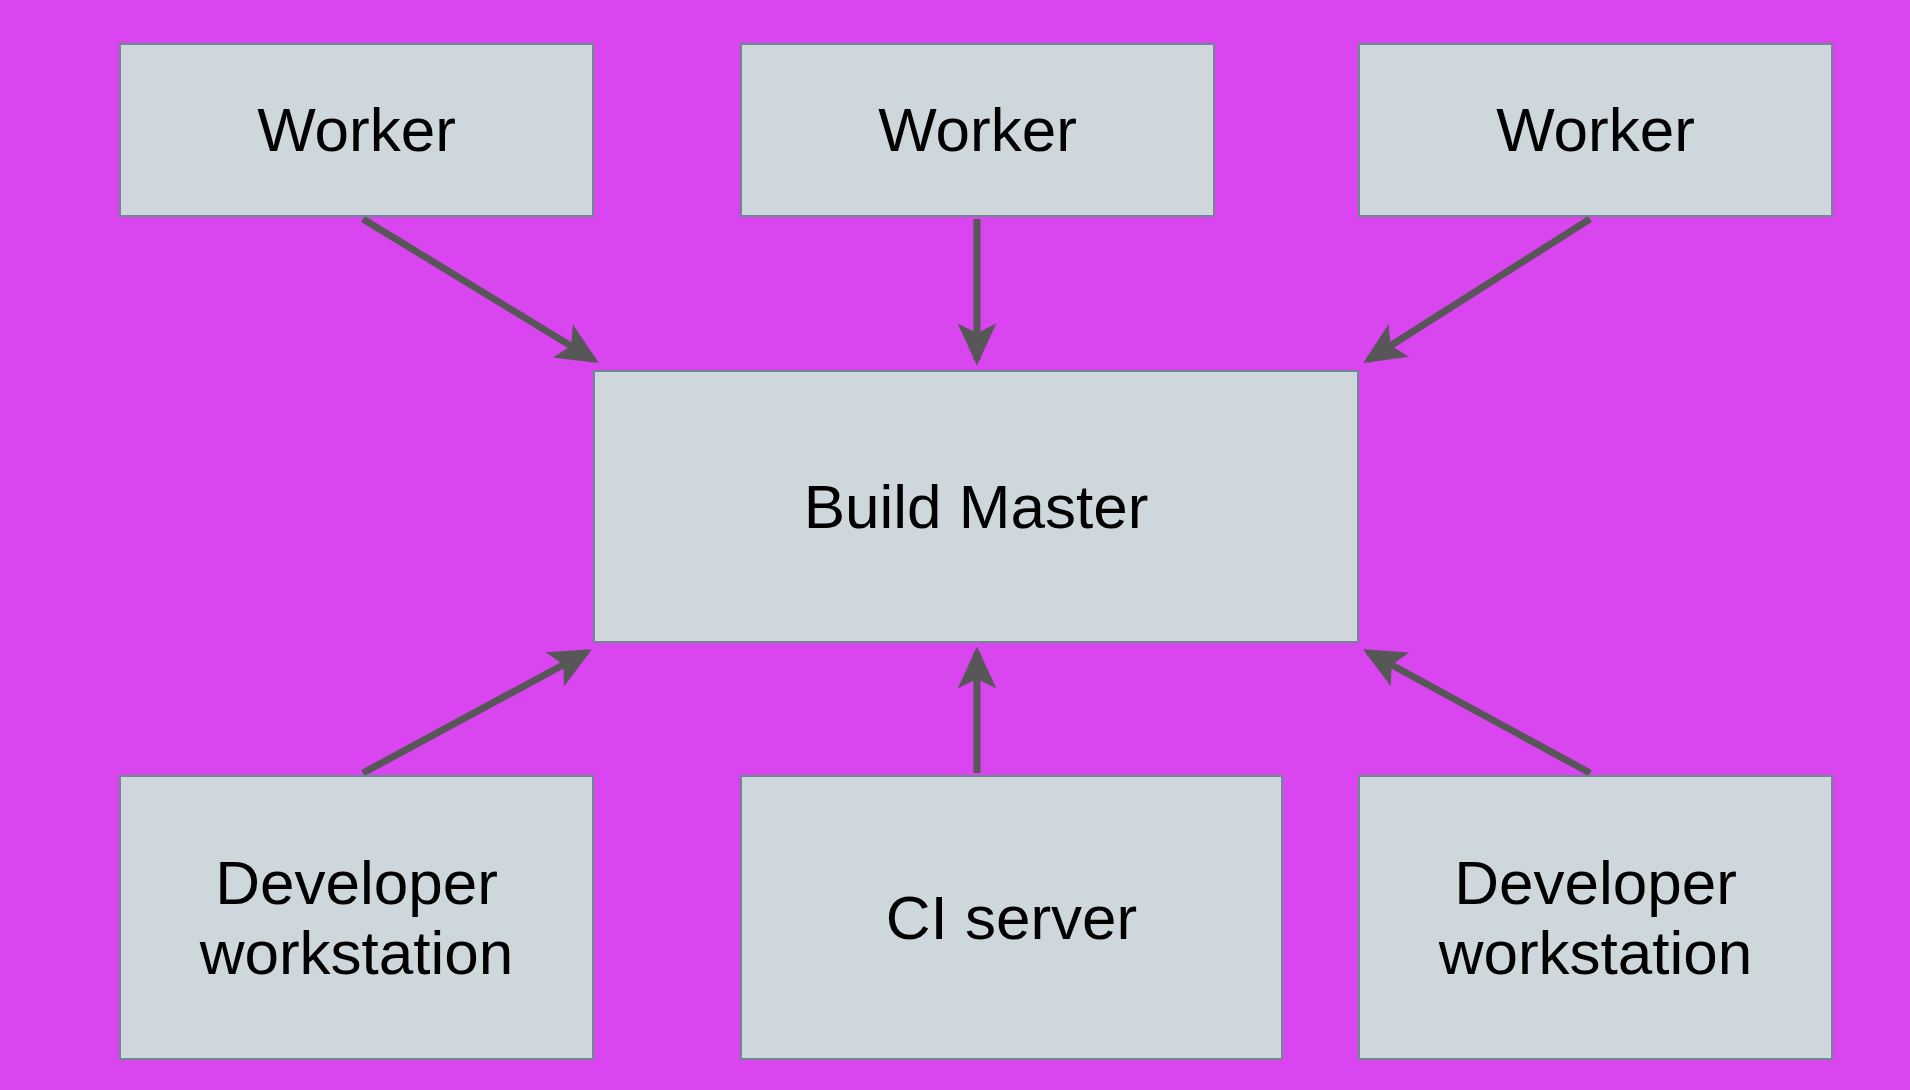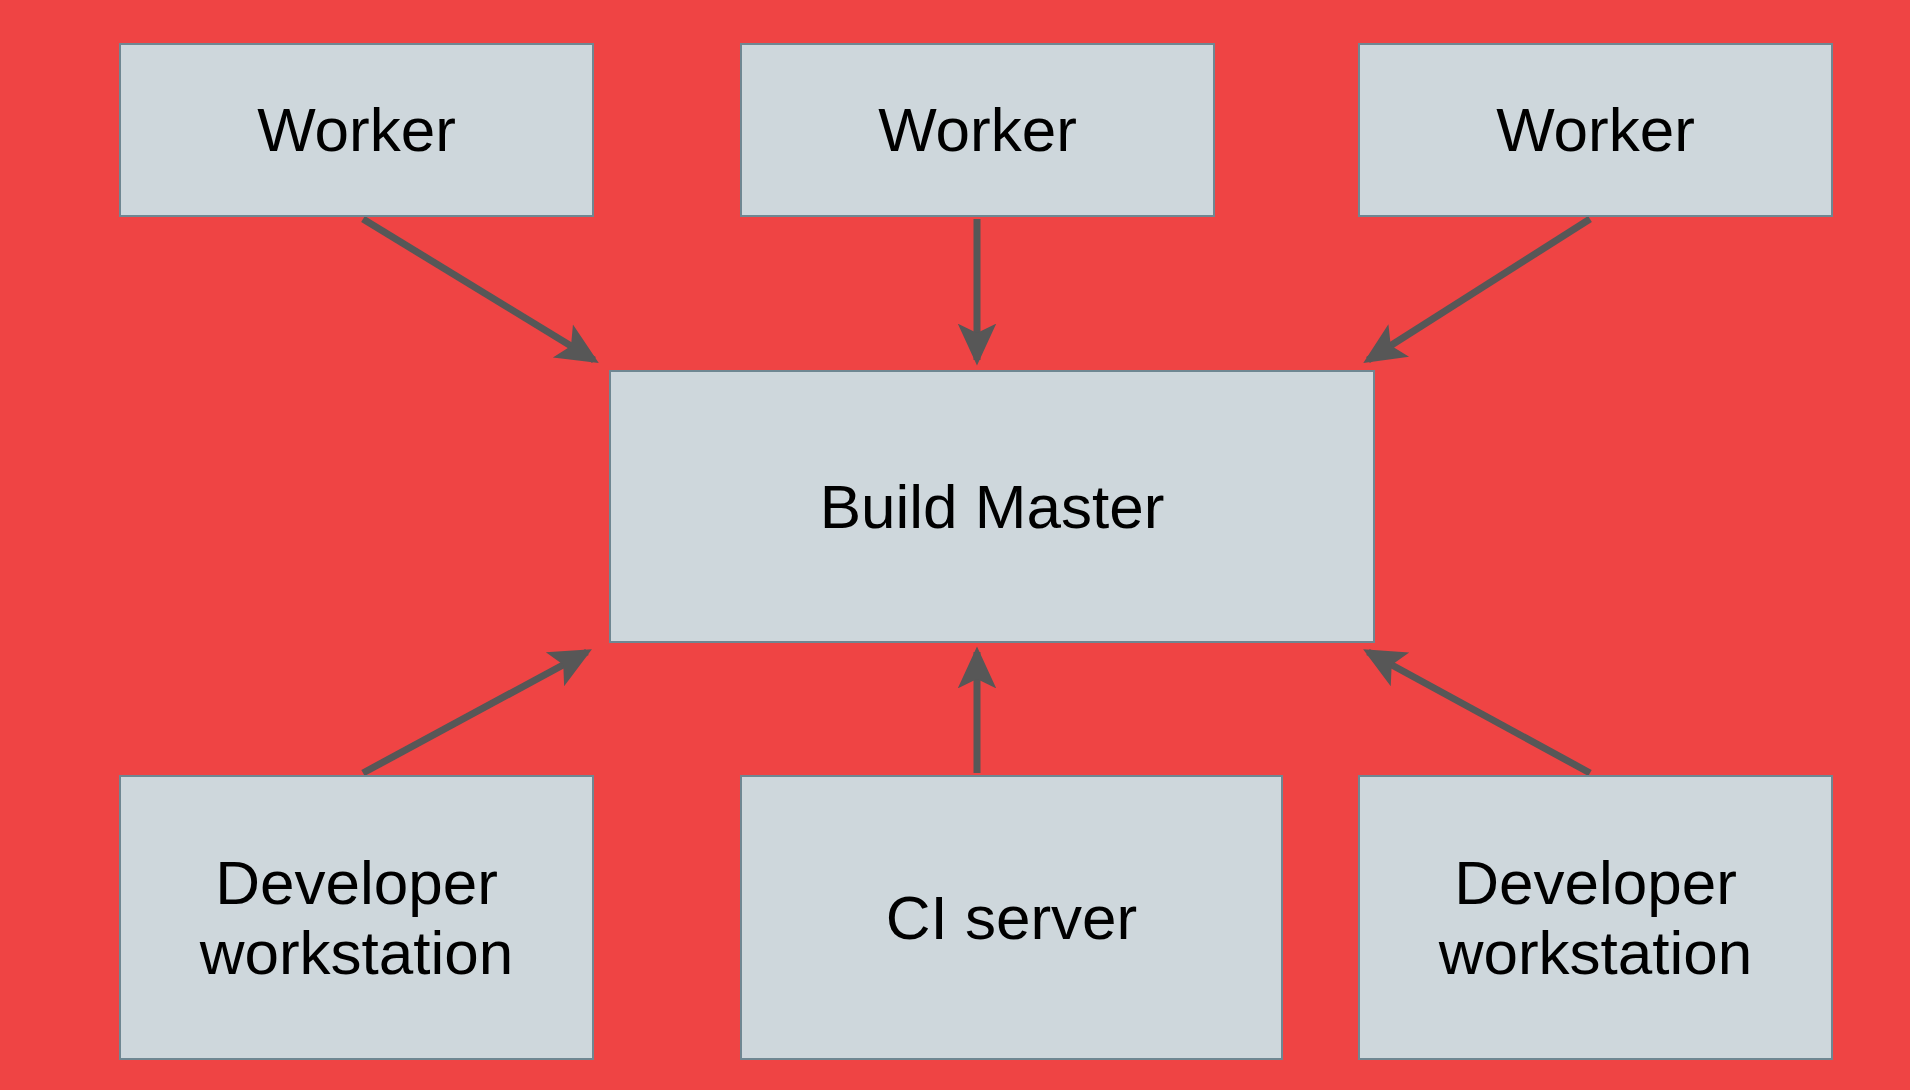--- a/index.html
+++ b/index.html
@@ -7,21 +7,21 @@
     padding: 0;
     background: #ffffff;
   }
   body {
     font-family: "Liberation Sans", sans-serif;
   }
   #diagram-canvas {
     position: relative;
     width: 1910px;
     height: 1090px;
-    background: #ef4444;
+    background: #d946ef;
     overflow: hidden;
   }
   #edge-layer {
     position: absolute;
     left: 0;
     top: 0;
     width: 1910px;
     height: 1090px;
     pointer-events: none;
   }
@@ -43,21 +43,21 @@
     display: block;
     width: 100%;
     padding: 0 6px;
     box-sizing: border-box;
   }
   
   #node-worker-1 { left: 119px;  top: 43px;  width: 475px; height: 174px; font-size: 62px; }
   #node-worker-2 { left: 740px;  top: 43px;  width: 475px; height: 174px; font-size: 62px; }
   #node-worker-3 { left: 1358px; top: 43px;  width: 475px; height: 174px; font-size: 62px; }
   
-  #node-build-master { left: 593px; top: 370px; width: 766px; height: 273px; font-size: 62px; margin-left: 16px; }
+  #node-build-master { left: 593px; top: 370px; width: 766px; height: 273px; font-size: 62px; }
   
   #node-dev-ws-1 { left: 119px;  top: 775px; width: 475px; height: 285px; font-size: 62px; }
   #node-ci-server { left: 740px;  top: 775px; width: 543px; height: 285px; font-size: 62px; }
   #node-dev-ws-2 { left: 1358px; top: 775px; width: 475px; height: 285px; font-size: 62px; }
 </style>
 </head>
 <body>
 
 <div id="diagram-canvas">
 

